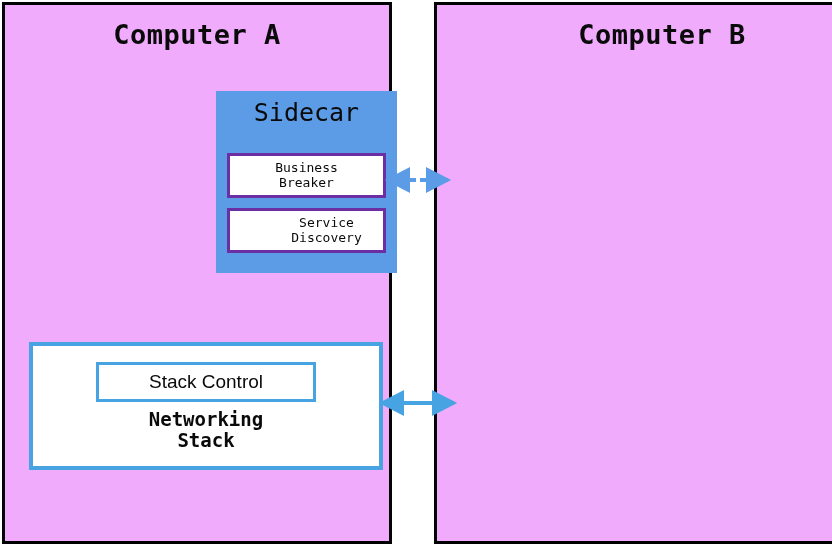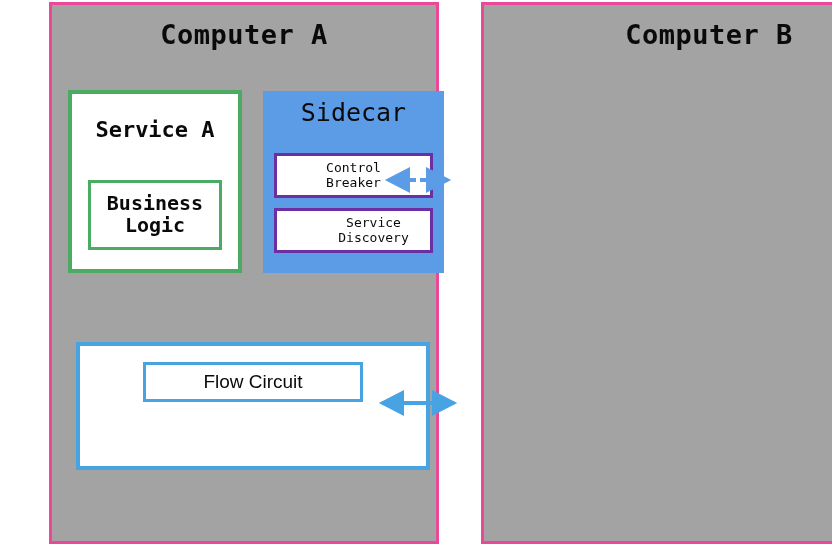--- a/index.html
+++ b/index.html
@@ -19,24 +19,23 @@
     position: absolute;
     left: 0; top: 0;
     width: 832px;
     height: 547px;
     background: #ffffff;
   }
 
   
   .computer-panel {
     position: absolute;
-    background: #a3a3a3;
-    border: 3px solid #ec4899;
-    box-sizing: border-box;
-    margin-left: 47px;
+    background: #f0abfc;
+    border: 3px solid #000000;
+    box-sizing: border-box;
   }
   #panel-a { left: 2px;   top: 2px; width: 390px; height: 542px; }
   #panel-b { left: 434px; top: 2px; width: 456px; height: 542px; }
 
   .panel-title {
     position: absolute;
     left: 0;
     right: 0;
     top: 14px;
     text-align: center;
@@ -185,44 +184,39 @@
   #networking-connector{ left: 366px; top: 385px; width: 102px; height: 36px; }
 </style>
 </head>
 <body>
 
 <div class="canvas">
 
   <div class="computer-panel" id="panel-a">
     <div class="panel-title">Computer A</div>
 
-    <div class="service-box" id="service-a-box">
-      <div class="service-title">Service A</div>
-      <div class="business-logic-box">
-        <div class="business-logic-label">Business
-Logic</div>
-      </div>
-    </div>
 
     <div class="sidecar-box" id="sidecar-a-box">
       <div class="sidecar-title">Sidecar</div>
       <div class="sidecar-module module-circuit-breaker">
-        <div class="module-label">Control
+        <div class="module-label">Business
 Breaker</div>
       </div>
       <div class="sidecar-module module-service-discovery">
         <div class="module-label">Service
 Discovery</div>
       </div>
     </div>
 
     <div class="networking-box" id="networking-a-box">
       <div class="flow-control-box">
-        <div class="flow-control-label">Flow Circuit</div>
+        <div class="flow-control-label">Stack Control</div>
       </div>
+      <div class="networking-label">Networking
+Stack</div>
     </div>
   </div>
 
   <div class="computer-panel" id="panel-b">
     <div class="panel-title">Computer B</div>
 
   </div>
 
   <svg class="connector" id="sidecar-connector" viewBox="0 0 92 40">
     <defs>

